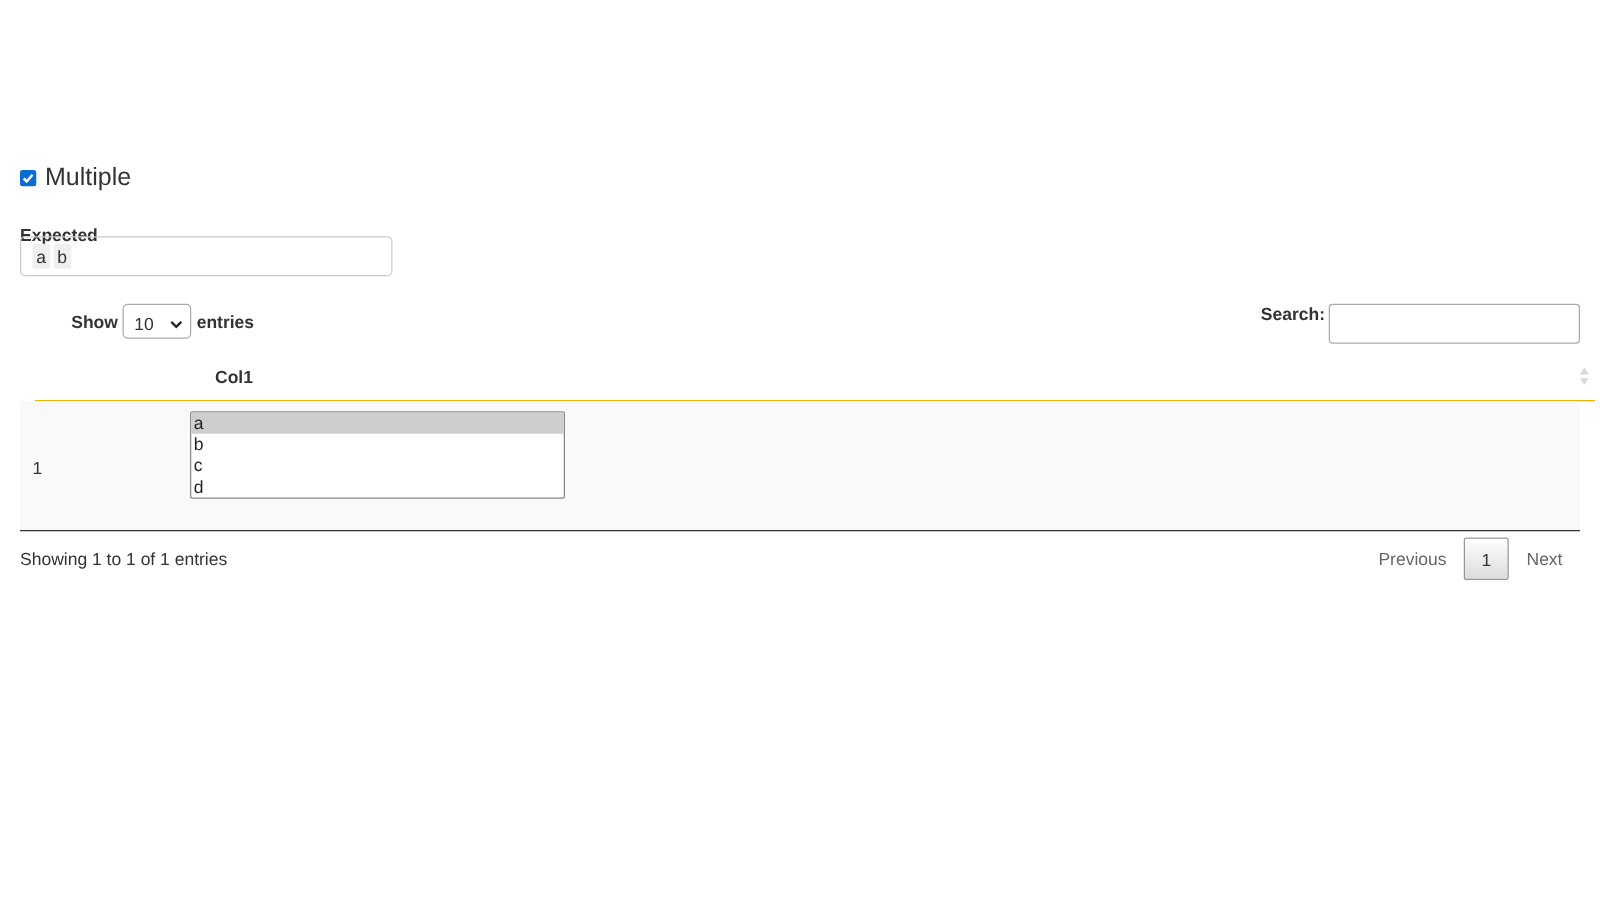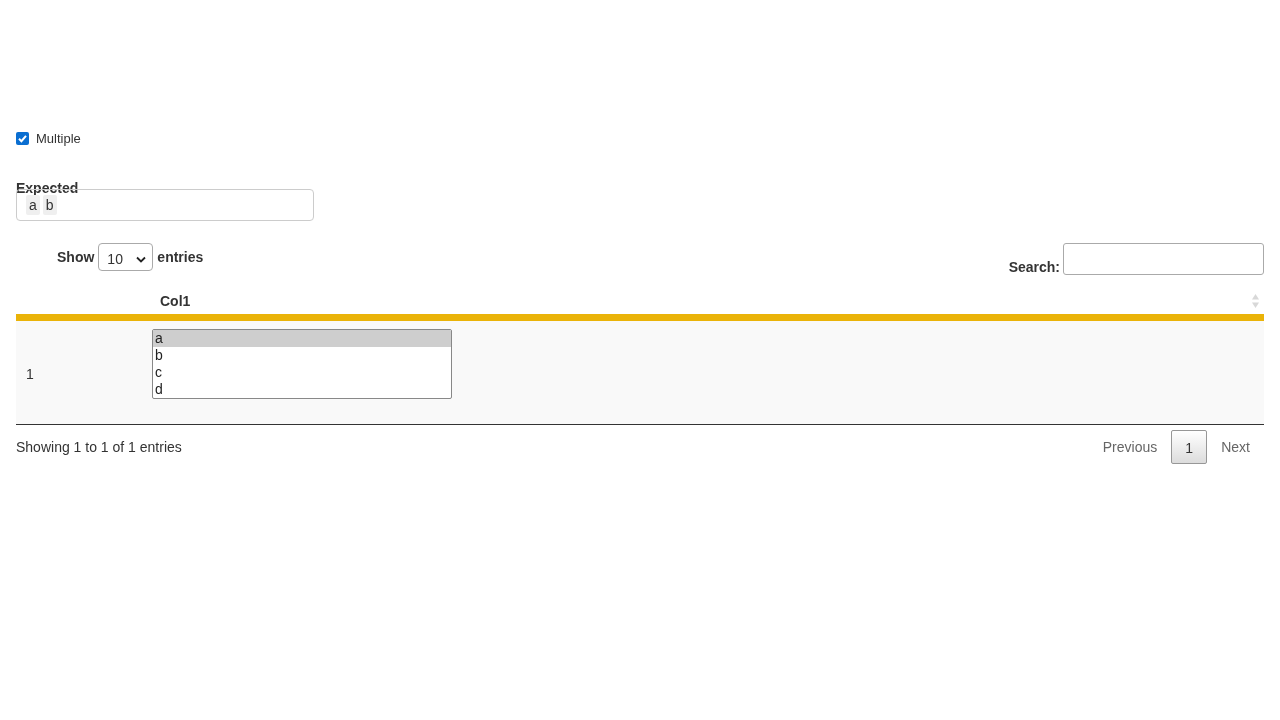--- a/index.html
+++ b/index.html
@@ -2,33 +2,33 @@
 <html><head>
 <meta charset="utf-8">
 <style>
   html, body { margin: 0; padding: 0; background: #ffffff; }
   body { width: 1280px; height: 720px; position: relative; overflow: hidden;
          font-family: "Liberation Sans", sans-serif; font-size: 14px; color: #333333; }
   .chk-row { position: absolute; left: 16px; top: 131px; display: flex; align-items: center; }
   .chk { width: 13px; height: 13px; border-radius: 2px; background: #0a6ed1; display: inline-flex;
          align-items: center; justify-content: center; margin-right: 7px; }
   .chk svg { display: block; }
-  .chk-label { font-size: 13px; color: #333; }
+  .chk-label { font-size: 20px; color: #333; }
   .exp-label { position: absolute; left: 16px; top: 180px; font-weight: bold; font-size: 14px; color: #333; }
   .exp-box { position: absolute; left: 16px; top: 189px; width: 298px; height: 32px; border: 1px solid #cccccc;
              border-radius: 4px; display: flex; align-items: center; padding-left: 9px; box-sizing: border-box; }
   .tag { background: #efefef; border-radius: 2px; padding: 2px 3px; margin-right: 3px; font-size: 14px; color: #333; }
   .len { position: absolute; left: 17px; top: 243px; display: flex; align-items: center; font-weight: bold; margin-left: 40px; }
   .len-select { margin: 0 4px 0 4px; width: 55px; height: 28px; border: 1px solid #aaaaaa; border-radius: 4px;
                 box-sizing: border-box; display: flex; align-items: center; justify-content: space-between;
                 padding: 4px 6px 0 8px; font-weight: normal; background: #fff; }
-  .search { position: absolute; right: 16px; top: 243px; display: flex; align-items: flex-end; font-weight: bold; }
+  .search { position: absolute; right: 16px; top: 243px; display: flex; align-items: flex-start; font-weight: bold; }
   .search-input { width: 201px; height: 32px; border: 1px solid #aaaaaa; border-radius: 3px; margin-left: 3px;
                   box-sizing: border-box; background: #fff; }
-  .thead { position: absolute; left: 16px; top: 281px; width: 1248px; height: 40px; border-bottom: 7px solid #eab308;
+  .thead { position: absolute; left: 28px; top: 281px; width: 1248px; height: 40px; border-bottom: 1px solid #eab308;
            box-sizing: border-box; text-align: right; }
   .th-col1 { position: absolute; left: 144px; top: 12px; font-weight: bold; }
   .sort-icon { position: absolute; right: 4px; top: 12px; }
   .row { position: absolute; left: 16px; top: 321px; width: 1248px; height: 104px; background: #f9f9f9;
          border-bottom: 1px solid #333; box-sizing: border-box; }
   .cell-num { position: absolute; left: 10px; top: 45px; }
   .listbox { position: absolute; left: 136px; top: 8px; width: 300px; height: 70px; border: 1px solid #888;
              border-radius: 2px; background: #fff; box-sizing: border-box; overflow: hidden; }
   .opt { height: 17px; line-height: 17px; padding-left: 2px; font-size: 14px; color: #222; }
   .opt.sel { background: #cecece; }

